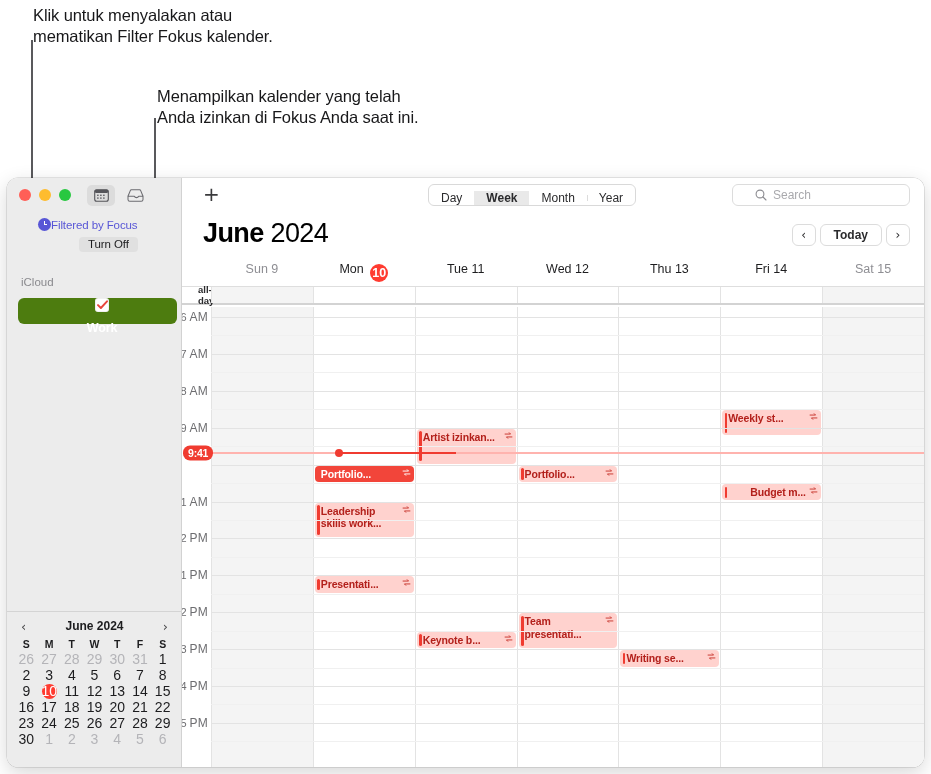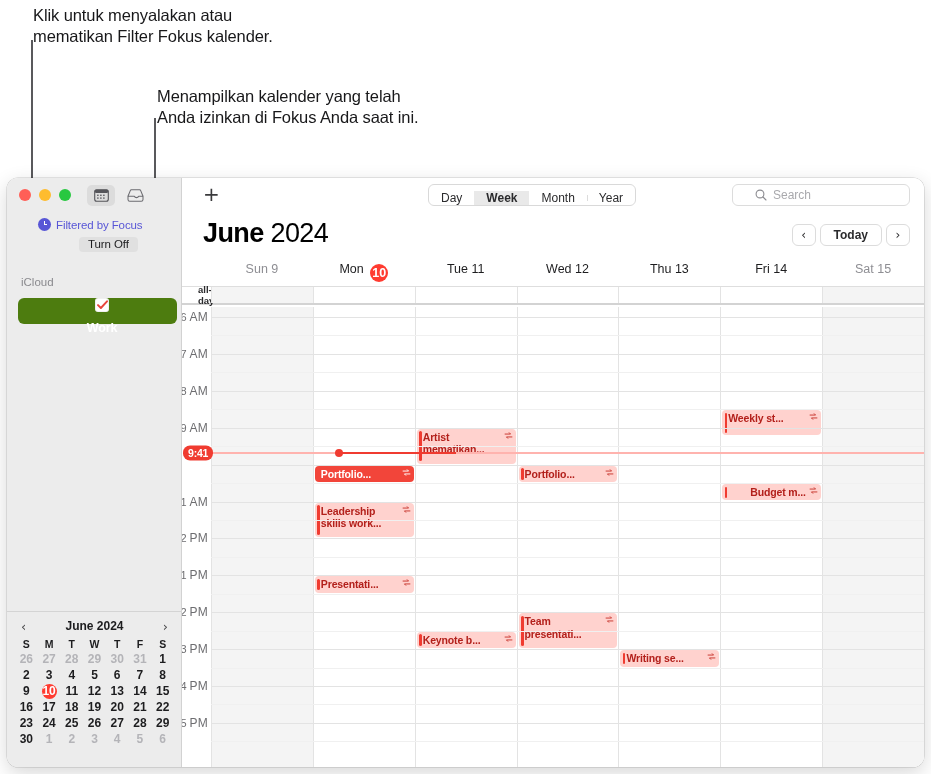--- a/index.html
+++ b/index.html
@@ -63,21 +63,21 @@
   }
   .tool-btn {
     width: 28px; height: 21px; border-radius: 5px;
     display: flex; align-items: center; justify-content: center;
   }
   .tool-btn.active { background: #dcdcdc; }
 
   .focus-row {
     position: absolute; left: 31px; top: 218px - 178px;
     top: 40px;
-    display: flex; align-items: center; gap: 5px;
+    display: flex; align-items: center; 
   }
   .focus-label {
     font-size: 11.5px; color: #5856d6; font-weight: 400;
     letter-spacing: -0.1px;
   }
   .focus-clock {
     width: 13px; height: 13px; border-radius: 50%;
     background: #5856d6; position: relative; flex: 0 0 13px;
   }
   .focus-clock::after {
@@ -137,21 +137,21 @@
   }
   #mini-grid {
     display: grid; grid-template-columns: repeat(7, 1fr);
     row-gap: 1px; text-align: center;
   }
   .mini-dow {
     font-size: 10.5px; font-weight: 700; color: #1d1d1f;
     padding: 2px 0 1px;
   }
   .mini-day {
-    font-size: 12px; font-weight: 700; color: #1d1d1f;
+    font-size: 14px; font-weight: 400; color: #1d1d1f;
     height: 15px; line-height: 15px; position: relative;
   }
   .mini-day.dim { color: #b4b4b8; }
   .mini-day.today span {
     display: inline-block; width: 15px; height: 15px; line-height: 15px;
     border-radius: 50%; background: #ff3b30; color: #fff;
   }
 
   
   #main { flex: 1; position: relative; background: #ffffff; min-width: 0; }
@@ -533,21 +533,21 @@
                 </div>
                 <div class="event" style="top: 269.3px; height: 16.45px; left: 1px; right: 1px;">
                   <span class="ev-title">Presentati...</span>
                   <svg class="ev-repeat" viewBox="0 0 10 10">
                     <path d="M1.2 3.4h6.1l-1.5-1.5M8.8 6.6H2.7l1.5 1.5" fill="none" stroke="#c8352d" stroke-width="1.05" stroke-linecap="round" stroke-linejoin="round"></path>
                   </svg>
                 </div>
               </div>
               <div class="col">
                 <div class="event" style="top: 121.7px; height: 34.9px; left: 1px; right: 1px;">
-                  <span class="ev-title">Artist mematikan...</span>
+                  <span class="ev-title">Artist izinkan...</span>
                   <svg class="ev-repeat" viewBox="0 0 10 10">
                     <path d="M1.2 3.4h6.1l-1.5-1.5M8.8 6.6H2.7l1.5 1.5" fill="none" stroke="#c8352d" stroke-width="1.05" stroke-linecap="round" stroke-linejoin="round"></path>
                   </svg>
                 </div>
                 <div class="event" style="top: 324.65px; height: 16.45px; left: 1px; right: 1px;">
                   <span class="ev-title">Keynote b...</span>
                   <svg class="ev-repeat" viewBox="0 0 10 10">
                     <path d="M1.2 3.4h6.1l-1.5-1.5M8.8 6.6H2.7l1.5 1.5" fill="none" stroke="#c8352d" stroke-width="1.05" stroke-linecap="round" stroke-linejoin="round"></path>
                   </svg>
                 </div>

